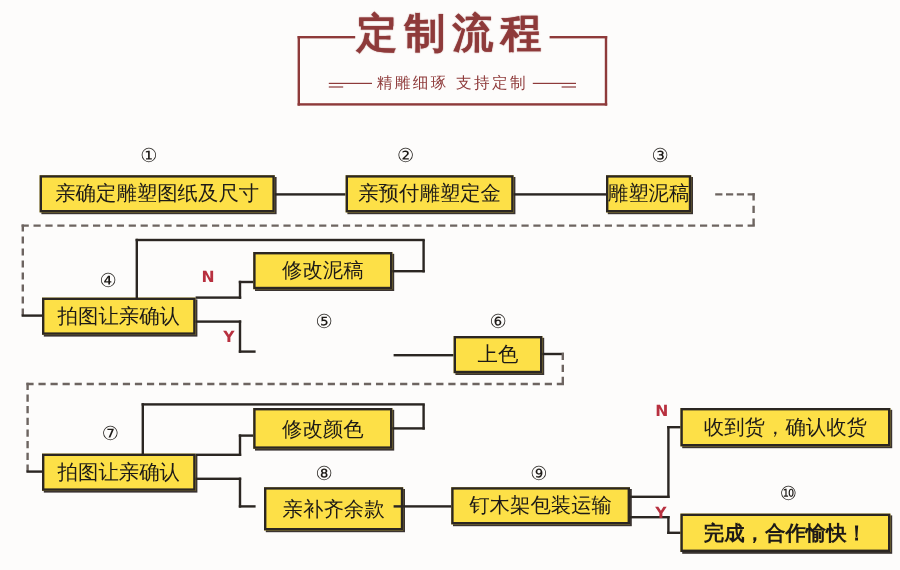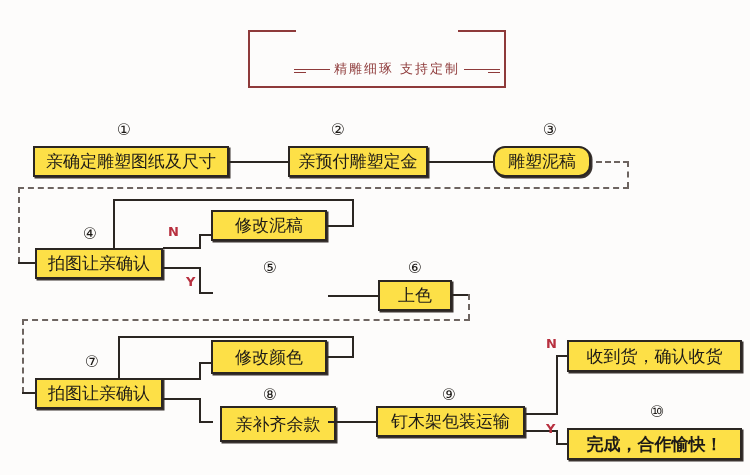--- a/index.html
+++ b/index.html
@@ -16,21 +16,21 @@
   .header{position:absolute;left:248px;top:8px;width:262px;height:82px;}
   .hdr-frame{position:absolute;left:0;top:22px;width:258px;height:58px;
      border:2px solid #8e3a3a;border-top:none;box-sizing:border-box;}
   .hdr-frame-tl{position:absolute;left:0;top:22px;width:48px;height:2px;background:#8e3a3a;}
   .hdr-frame-tr{position:absolute;left:210px;top:22px;width:48px;height:2px;background:#8e3a3a;}
   .title{position:absolute;left:0;top:0;width:258px;text-align:center;
      font-family:"DejaVu Serif","Liberation Serif",serif;
      font-size:34px;font-weight:bold;color:#8e3a3a;letter-spacing:6px;
      line-height:40px;text-shadow:0 0 1px #8e3a3a;}
   .subtitle-row{position:absolute;left:0;top:52px;width:258px;
-     display:flex;align-items:center;justify-content:center;gap:4px;margin-left:20px;}
+     display:flex;align-items:center;justify-content:center;gap:4px;}
   .sub-dash{width:36px;height:1px;background:#8e3a3a;position:relative;}
   .sub-dash:after{content:"";position:absolute;left:0;top:3px;width:12px;height:1px;background:#8e3a3a;}
   .sub-dash.right:after{left:24px;}
   .subtitle{font-family:"DejaVu Serif","Liberation Serif",serif;
      font-size:13px;color:#8e3a3a;letter-spacing:2px;white-space:nowrap;}
 
   
   .box{position:absolute;box-sizing:border-box;
      background:#fde047;border:2px solid #2b2622;
      display:flex;align-items:center;justify-content:center;
@@ -50,39 +50,40 @@
 </style>
 </head>
 <body>
 
 <div id="canvas">
 
   <div class="header">
     <div class="hdr-frame"></div>
     <div class="hdr-frame-tl"></div>
     <div class="hdr-frame-tr"></div>
+    <div class="title">定制流程</div>
     <div class="subtitle-row">
       <span class="sub-dash"></span>
       <span class="subtitle">精雕细琢 支持定制</span>
       <span class="sub-dash right"></span>
     </div>
   </div>
 
   <div class="num" style="left:112px;top:118px;width:24px;height:24px;">①</div>
   <div class="box" style="left:33px;top:146px;width:196px;height:31px;">亲确定雕塑图纸及尺寸</div>
 
   <div class="ln lnh" style="left:229px;top:161px;width:59px;"></div>
 
   <div class="num" style="left:326px;top:118px;width:24px;height:24px;">②</div>
   <div class="box" style="left:288px;top:146px;width:140px;height:31px;">亲预付雕塑定金</div>
 
   <div class="ln lnh" style="left:428px;top:161px;width:77px;"></div>
 
   <div class="num" style="left:538px;top:118px;width:24px;height:24px;">③</div>
-  <div class="box" style="left:493px;top:146px;width:98px;height:31px;border-radius:12px;">雕塑泥稿</div>
+  <div class="box" style="left:505px;top:146px;width:71px;height:31px;">雕塑泥稿</div>
 
   <div class="dash-h" style="left:596px;top:161px;width:33px;"></div>
   <div class="dash-v" style="left:627px;top:161px;height:27px;"></div>
   <div class="dash-h" style="left:18px;top:187px;width:611px;"></div>
   <div class="dash-v" style="left:18px;top:187px;height:76px;"></div>
   <div class="ln lnh" style="left:18px;top:262px;width:17px;"></div>
 
   <div class="num" style="left:78px;top:222px;width:24px;height:24px;">④</div>
   <div class="box" style="left:35px;top:248px;width:128px;height:31px;">拍图让亲确认</div>
 

